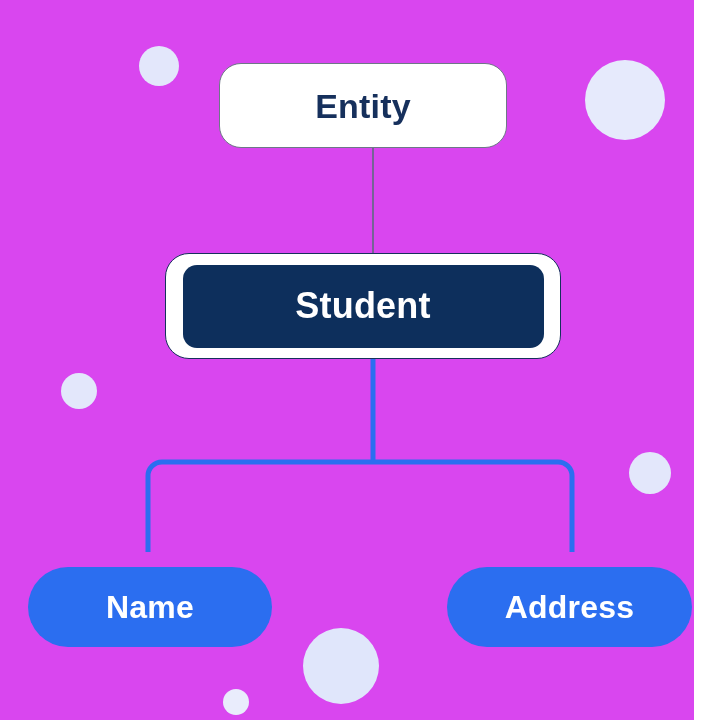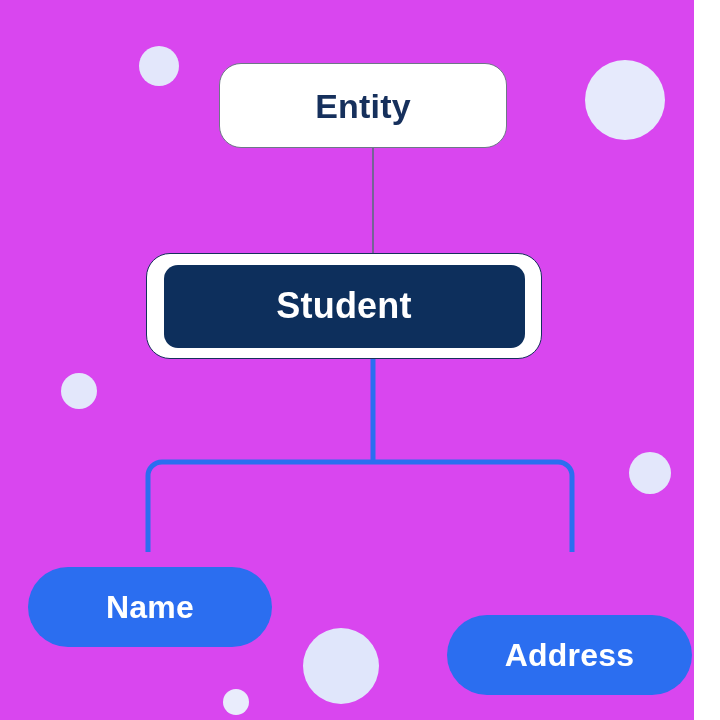--- a/index.html
+++ b/index.html
@@ -55,21 +55,21 @@
     font-size: 34px;
     font-weight: 600;
     color: #16305c;
     letter-spacing: 0.2px;
     line-height: 1;
   }
 
   
   .node-student-shell {
     position: absolute;
-    left: 146px;
+    left: 165px;
     top: 253px;
     width: 396px;
     height: 106px;
     box-sizing: border-box;
     background: #ffffff;
     border: 1.6px solid #16305c;
     border-radius: 24px;
     display: flex;
     align-items: center;
     justify-content: center;
@@ -110,21 +110,20 @@
     letter-spacing: 0.2px;
     line-height: 1;
   }
   #pill-name {
     left: 28px;
     width: 244px;
   }
   #pill-address {
     left: 447px;
     width: 245px;
-    margin-top: 48px;
   }
 </style>
 </head>
 <body>
 
 <div id="canvas">
 
   <svg id="bg-circles" viewBox="0 0 720 720" width="720" height="720" aria-hidden="true">
     <circle cx="159" cy="66" r="20" fill="#e3e7fb"></circle>
     <circle cx="625" cy="100" r="40" fill="#e6eafc"></circle>

